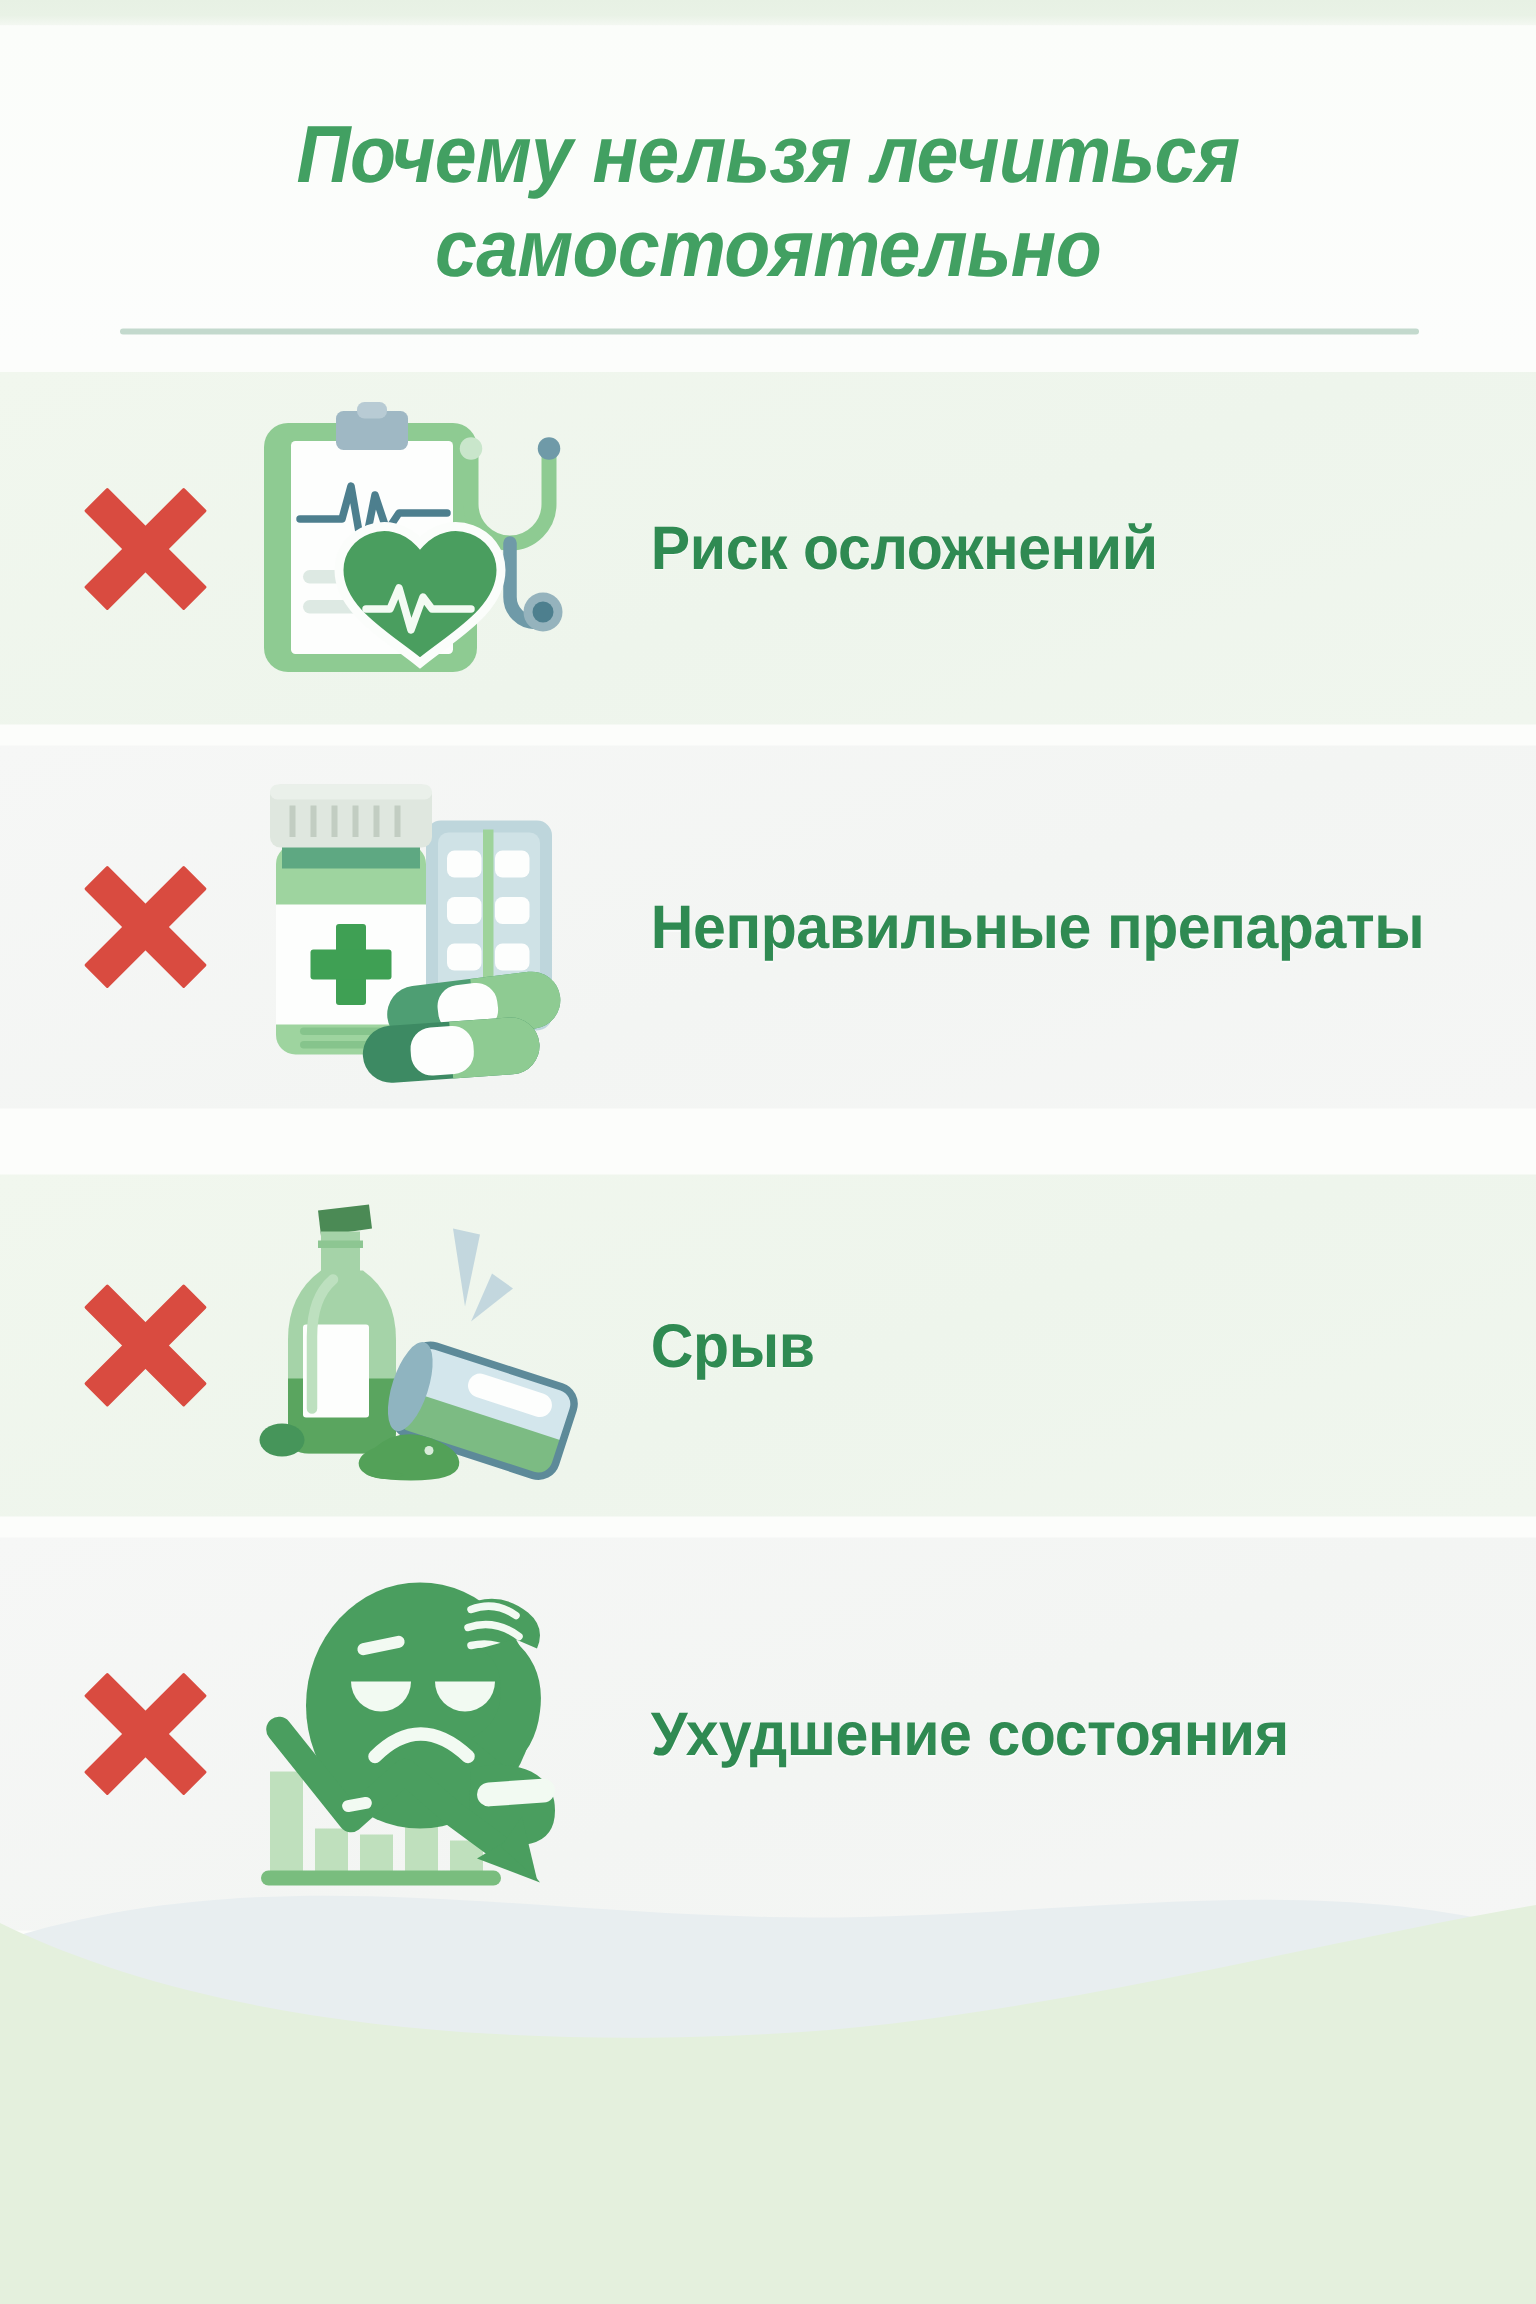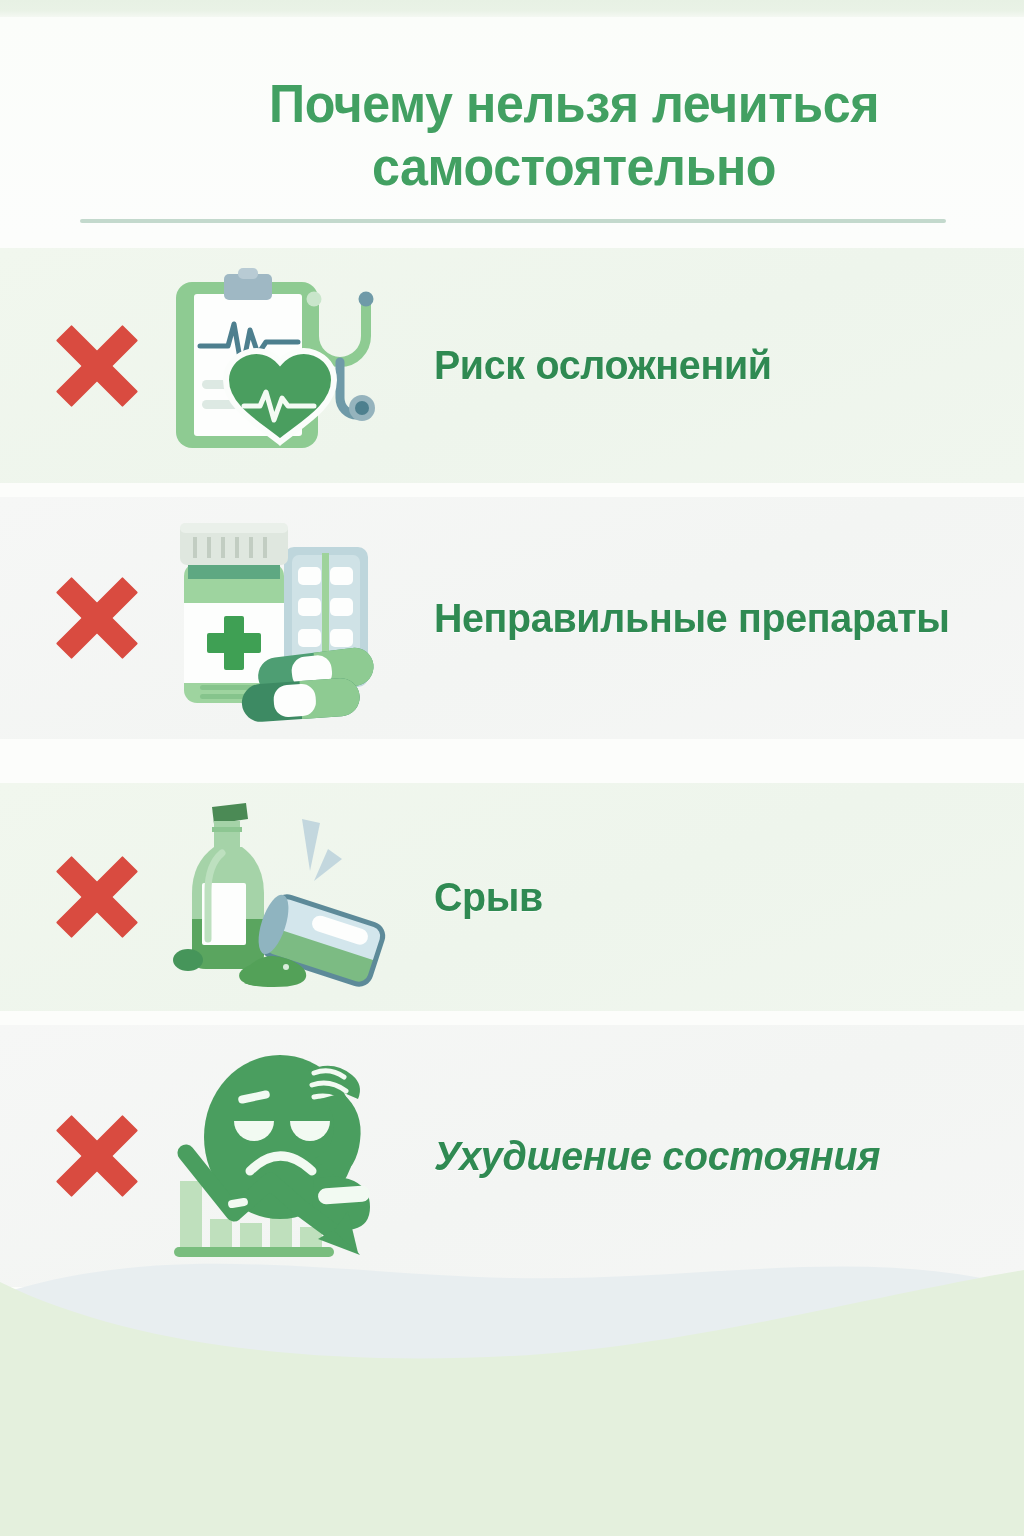--- a/index.html
+++ b/index.html
@@ -36,23 +36,24 @@
 
   
   .header {
     position: absolute;
     top: 17px; left: 0;
     width: 1024px;
     height: 223px;
     background: linear-gradient(180deg, #fbfdfa 0%, #fcfdfc 100%);
     display: flex;
     flex-direction: column;
-    align-items: flex-end;
+    align-items: center;
     justify-content: flex-start;
     padding-top: 55px;
+    font-style: italic;
   }
 
   .title {
     width: 900px;
     text-align: center;
     color: #42a062;
     font-size: 54px;
     line-height: 1.16;
     font-weight: 700;
     letter-spacing: -0.5px;
@@ -84,21 +85,21 @@
     display: flex;
     align-items: center;
     margin-bottom: 14px;
   }
   .row.green { background: linear-gradient(160deg, #f1f7ee 0%, #eef5ec 55%, #f0f6ee 100%); }
   .row.grey  { background: linear-gradient(160deg, #f6f7f6 0%, #f3f5f3 55%, #f5f6f5 100%); }
 
   .row-1 { height: 235px; }
   .row-2 { height: 242px; }
   .row-3 { height: 228px; margin-top: 44px; }
-  .row-4 { height: 262px; font-style: italic; }
+  .row-4 { height: 262px; }
 
   
   .x-mark {
     position: relative;
     flex: 0 0 auto;
     width: 84px;
     height: 84px;
     margin-left: 55px;
     margin-right: 18px;
   }

